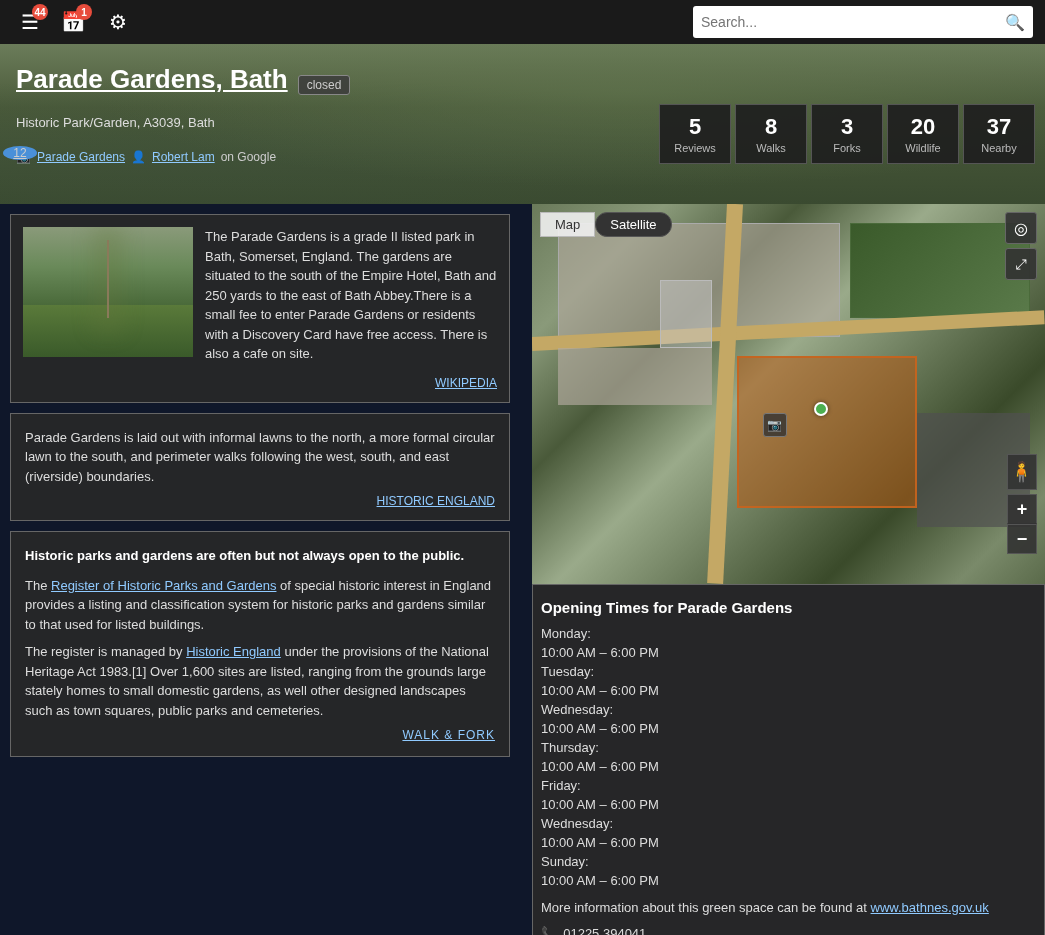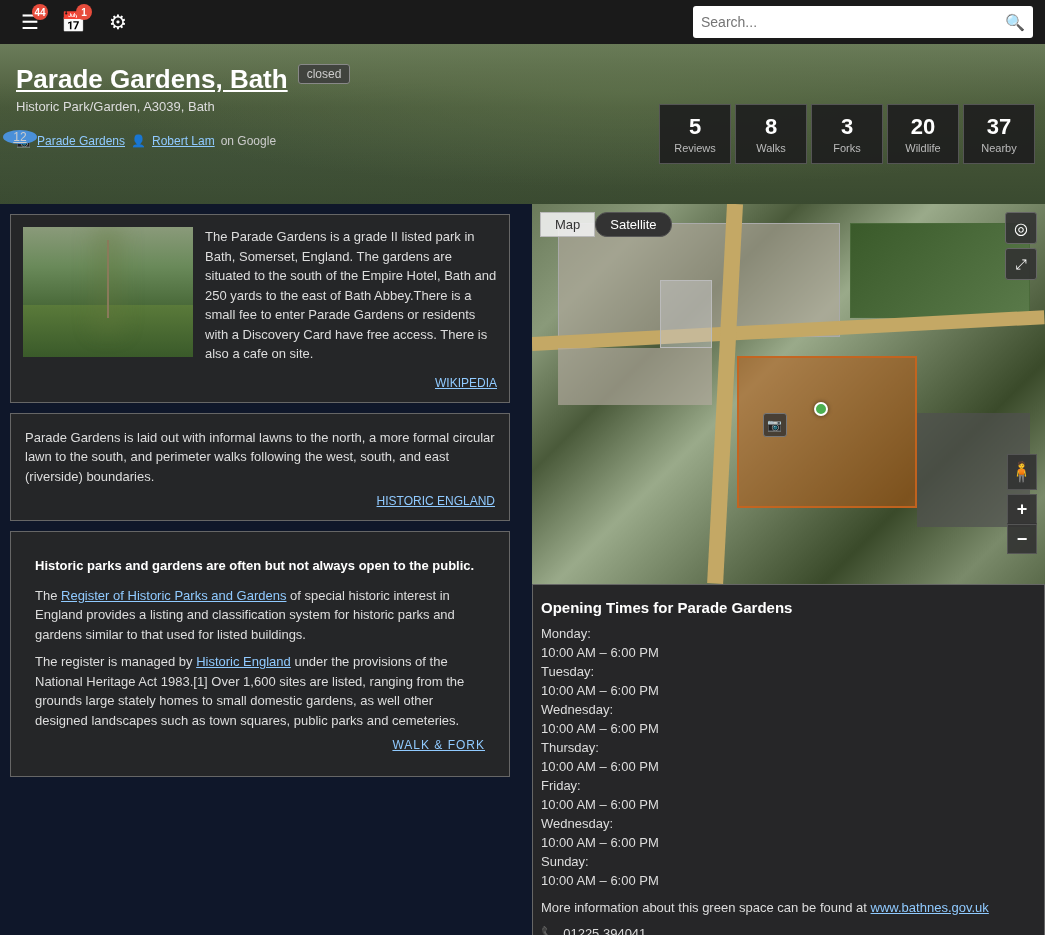--- a/index.html
+++ b/index.html
@@ -92,23 +92,23 @@
       z-index: 0;
     }
     .hero-content {
       position: relative;
       z-index: 1;
     }
 
     
     .title-row {
       display: flex;
-      align-items: flex-start;
+      align-items: flex-end;
       gap: 10px;
-      margin-bottom: 4px;
+      margin-bottom: 20px;
     }
     .place-title {
       color: white;
       font-size: 26px;
       font-weight: bold;
       text-decoration: underline;
       cursor: pointer;
     }
     .closed-badge {
       background: rgba(60,60,60,0.85);
@@ -289,21 +289,21 @@
       text-decoration: underline;
       cursor: pointer;
       margin-top: 8px;
       display: block;
     }
 
     
     .info-card {
       background: rgba(40,40,40,0.9);
       border: 1px solid #666;
-      padding: 24px;
+      padding: 14px;
     }
     .info-card .bold-text {
       color: #fff;
       font-size: 13px;
       font-weight: bold;
       line-height: 1.5;
       margin-bottom: 10px;
     }
     .info-card p {
       color: #ddd;

